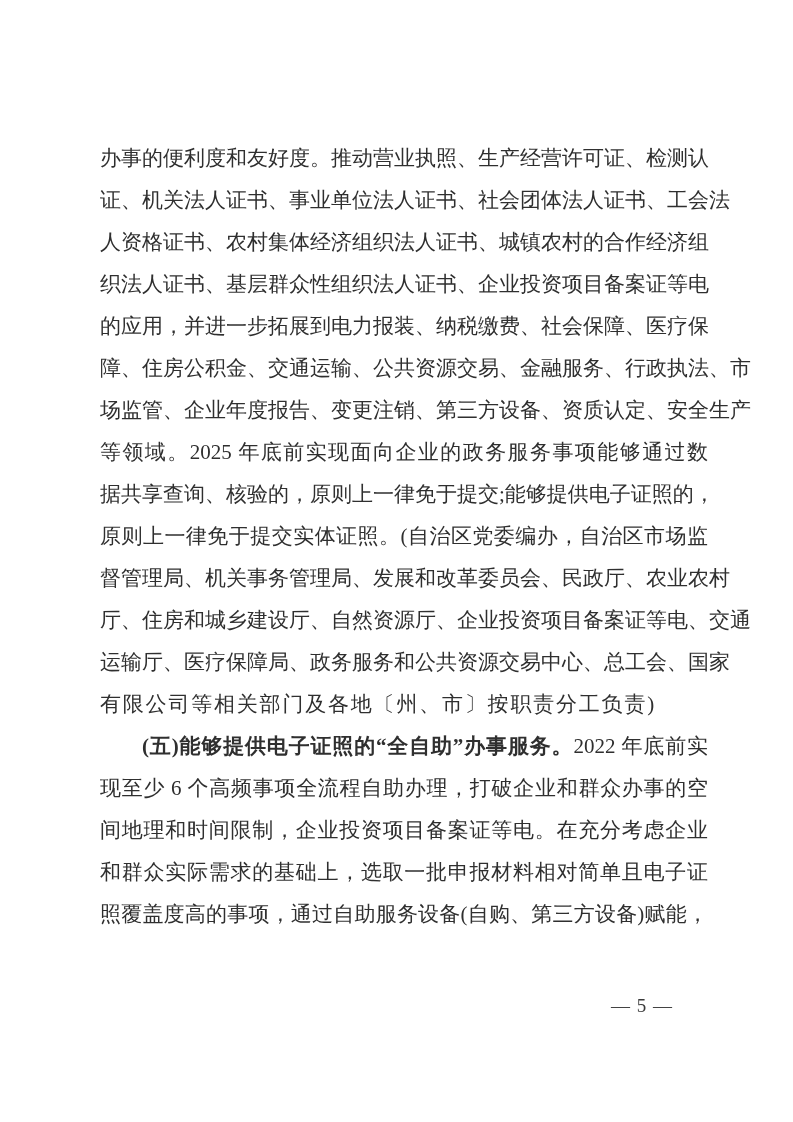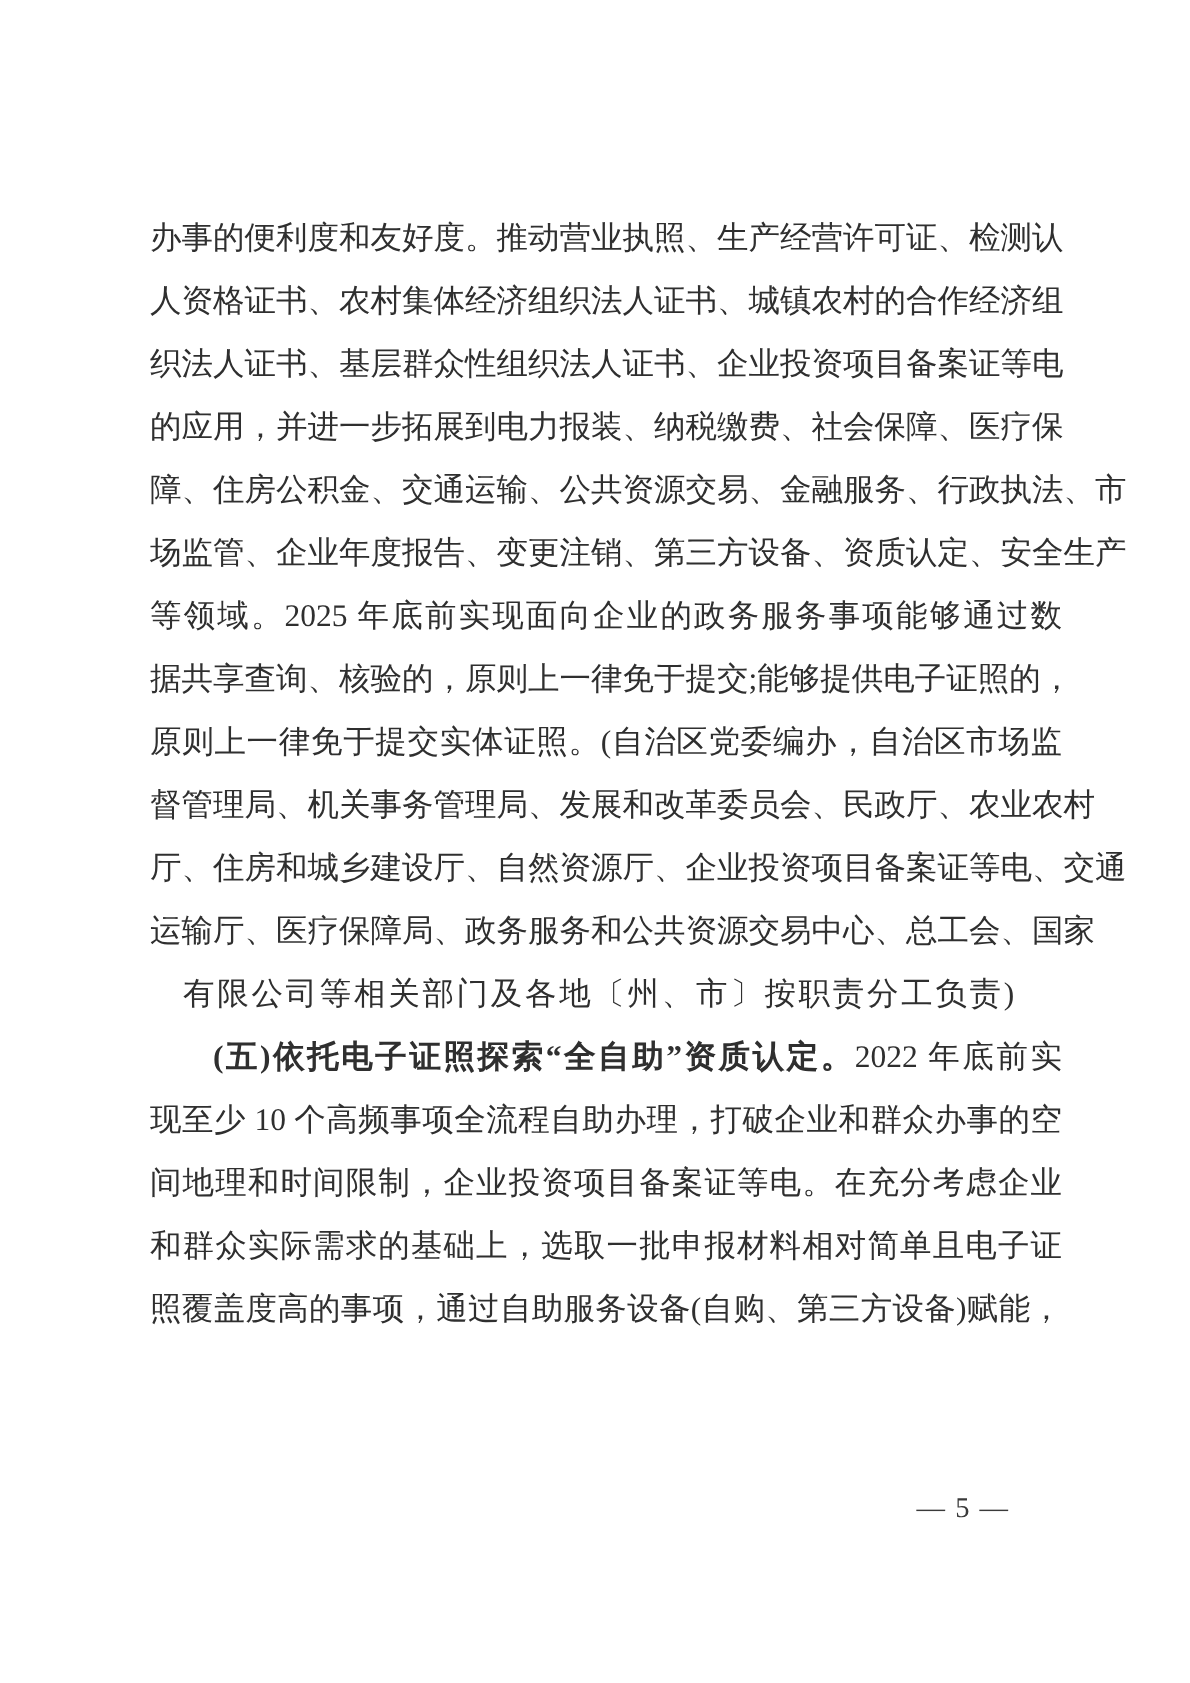--- a/index.html
+++ b/index.html
@@ -36,21 +36,20 @@
     white-space: nowrap;
     overflow: visible;
     text-align: justify;
     text-align-last: justify;
     text-justify: distribute;
     color: #2f2f2f;
   }
   .line.partial {
     text-align-last: left;
     letter-spacing: 1.8px;
-    margin-left: 22px;
   }
   .line.indent {
     padding-left: 42px;
     box-sizing: border-box;
   }
   .heading {
     font-weight: bold;
   }
   .pagenum {
     position: absolute;
@@ -64,32 +63,33 @@
     color: #3a3a3a;
     letter-spacing: 1px;
   }
 </style>
 </head>
 <body>
 
 <div class="page">
   <div class="text-block">
       <div class="line full">办事的便利度和友好度。推动营业执照、生产经营许可证、检测认</div>
+      <div class="line full">证、机关法人证书、事业单位法人证书、社会团体法人证书、工会法</div>
       <div class="line full">人资格证书、农村集体经济组织法人证书、城镇农村的合作经济组</div>
       <div class="line full">织法人证书、基层群众性组织法人证书、企业投资项目备案证等电</div>
       <div class="line full">的应用，并进一步拓展到电力报装、纳税缴费、社会保障、医疗保</div>
       <div class="line full">障、住房公积金、交通运输、公共资源交易、金融服务、行政执法、市</div>
       <div class="line full">场监管、企业年度报告、变更注销、第三方设备、资质认定、安全生产</div>
       <div class="line full">等领域。2025 年底前实现面向企业的政务服务事项能够通过数</div>
       <div class="line full">据共享查询、核验的，原则上一律免于提交;能够提供电子证照的，</div>
       <div class="line full">原则上一律免于提交实体证照。(自治区党委编办，自治区市场监</div>
       <div class="line full">督管理局、机关事务管理局、发展和改革委员会、民政厅、农业农村</div>
       <div class="line full">厅、住房和城乡建设厅、自然资源厅、企业投资项目备案证等电、交通</div>
       <div class="line full">运输厅、医疗保障局、政务服务和公共资源交易中心、总工会、国家</div>
       <div class="line partial">有限公司等相关部门及各地〔州、市〕按职责分工负责)</div>
-      <div class="line indent"><span class="heading">(五)依托电子证照探索“全自助”资质认定。</span><span>2022 年底前实</span></div>
-      <div class="line full">现至少 10 个高频事项全流程自助办理，打破企业和群众办事的空</div>
+      <div class="line indent"><span class="heading">(五)能够提供电子证照的“全自助”办事服务。</span><span>2022 年底前实</span></div>
+      <div class="line full">现至少 6 个高频事项全流程自助办理，打破企业和群众办事的空</div>
       <div class="line full">间地理和时间限制，企业投资项目备案证等电。在充分考虑企业</div>
       <div class="line full">和群众实际需求的基础上，选取一批申报材料相对简单且电子证</div>
       <div class="line full">照覆盖度高的事项，通过自助服务设备(自购、第三方设备)赋能，</div>
     </div>
   <div class="pagenum">— 5 —</div>
 </div>
 
 </body></html>

